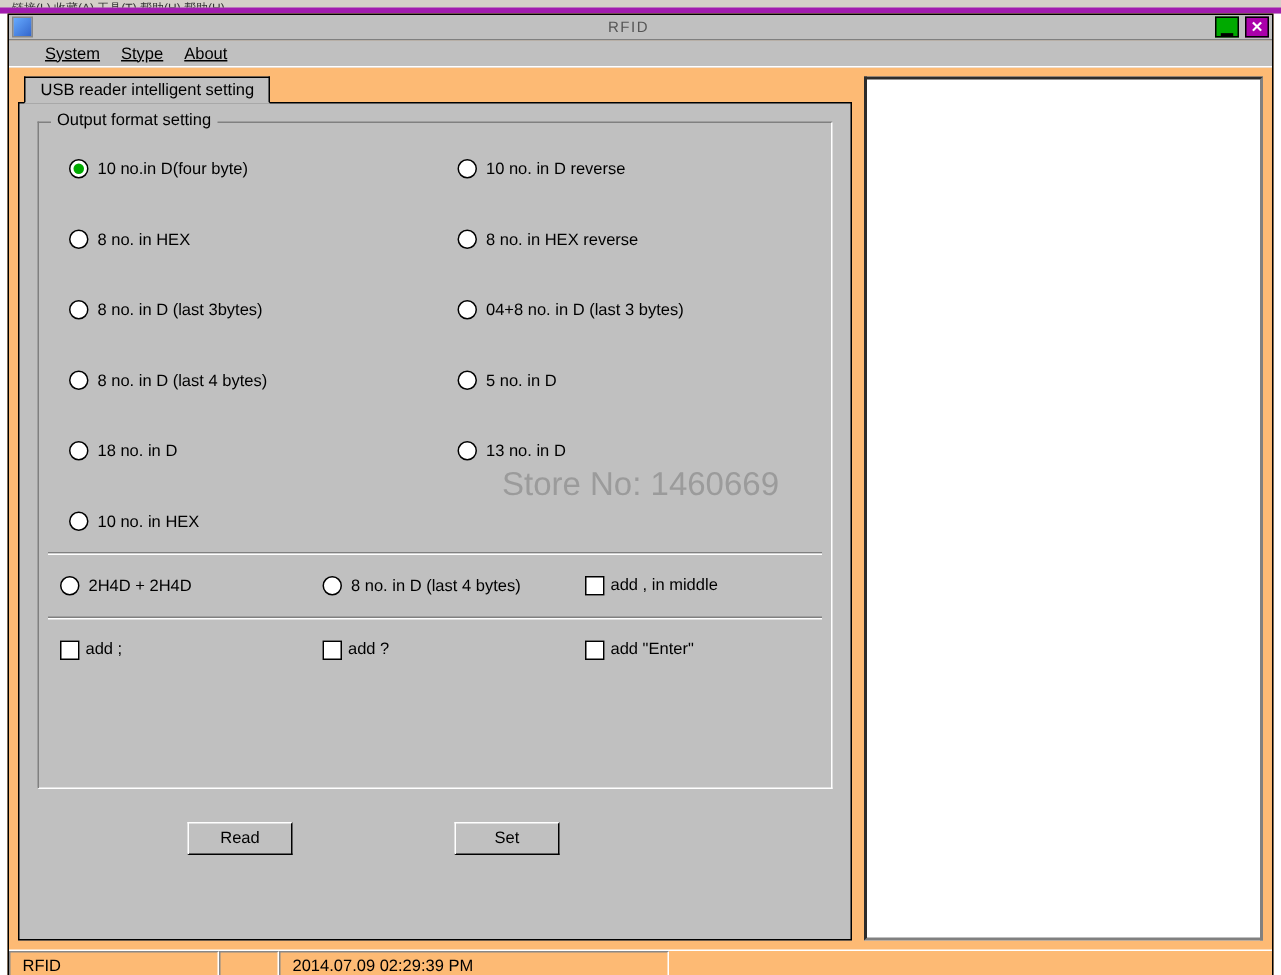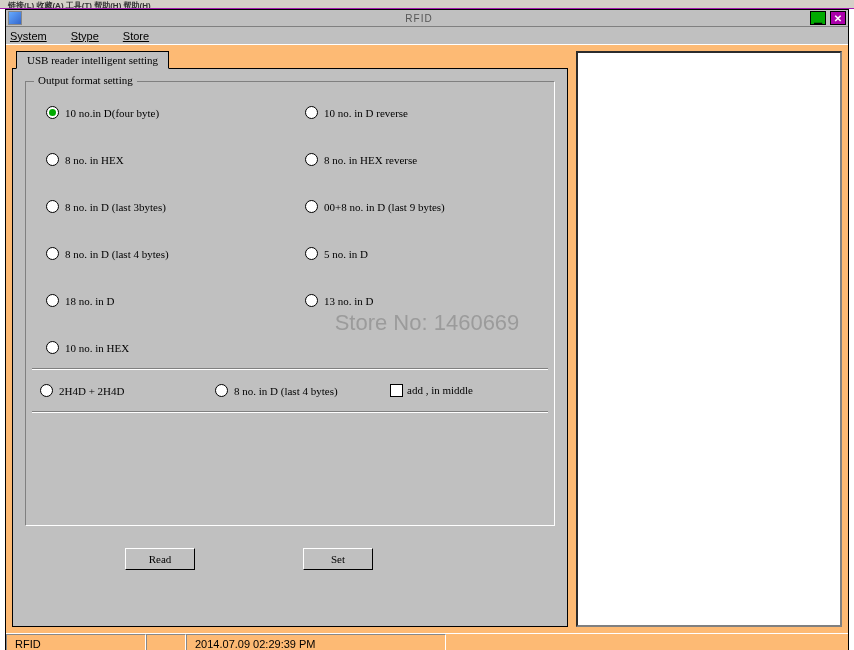--- a/index.html
+++ b/index.html
@@ -8,26 +8,25 @@
   font-size: 11px;
   background: #fff;
   width: 854px;
   height: 650px;
   overflow: hidden;
   position: relative;
 }
 .browser-artifact {
   height: 9px;
   background: #d4d0c8;
-  border-bottom: 1px solid #a21caf;
+  border-bottom: 4px solid #a21caf;
   font-size: 8px;
   padding-left: 8px;
   color: #333;
   overflow: hidden;
-  font-weight: bold;
 }
 .window {
   position: absolute;
   top: 9px;
   left: 5px;
   width: 844px;
   height: 647px;
   background: #fdba74;
   border: 1px solid #000;
   display: flex;
@@ -68,34 +67,33 @@
   cursor: pointer;
 }
 .tbtn.min { background: #0a0; color: #000; }
 .tbtn.cls { background: #a0a; color: #fff; }
 .menubar {
   height: 18px;
   background: #c0c0c0;
   border-bottom: 1px solid #fff;
   display: flex;
   align-items: center;
-  padding-left: 4px;
-  gap: 24px;
+  padding-left: 24px;
+  gap: 14px;
 }
 .menuitem {
   font-size: 11px;
   text-decoration: underline;
   cursor: pointer;
 }
 .content {
   flex: 1;
   display: flex;
   padding: 6px;
   gap: 8px;
-  font-family: Liberation Serif, serif;
 }
 .left-panel {
   flex: 1;
   position: relative;
 }
 .tab {
   position: absolute;
   top: 0;
   left: 4px;
   height: 18px;
@@ -256,21 +254,21 @@
     <div class="titlebar-text">RFID</div>
     <div class="titlebar-btns">
       <div class="tbtn min">▁</div>
       <div class="tbtn cls">✕</div>
     </div>
   </div>
 
   <div class="menubar">
     <span class="menuitem">System</span>
     <span class="menuitem">Stype</span>
-    <span class="menuitem">Store</span>
+    <span class="menuitem">About</span>
   </div>
 
   <div class="content">
     <div class="left-panel">
       <div class="tab">USB reader intelligent setting</div>
       <div class="tab-body">
         <div class="groupbox">
           <div class="groupbox-title">Output format setting</div>
 
           <div class="radio-grid" id="radio-grid">
@@ -289,21 +287,21 @@
               <div class="radio">
                 <span class="radio-dot"></span>
                 <span>8 no. in HEX reverse</span>
               </div>
               <div class="radio">
                 <span class="radio-dot"></span>
                 <span>8 no. in D (last 3bytes)</span>
               </div>
               <div class="radio">
                 <span class="radio-dot"></span>
-                <span>00+8 no. in D (last 9 bytes)</span>
+                <span>04+8 no. in D (last 3 bytes)</span>
               </div>
               <div class="radio">
                 <span class="radio-dot"></span>
                 <span>8 no. in D (last 4 bytes)</span>
               </div>
               <div class="radio">
                 <span class="radio-dot"></span>
                 <span>5 no. in D</span>
               </div>
               <div class="radio">
@@ -333,20 +331,34 @@
                 <span>8 no. in D (last 4 bytes)</span>
               </div>
             <div class="checkbox">
                 <span class="checkbox-box"></span>
                 <span>add , in middle</span>
               </div>
           </div>
 
           <div class="hr"></div>
 
+          <div class="row3">
+            <div class="checkbox">
+                <span class="checkbox-box"></span>
+                <span>add ;</span>
+              </div>
+            <div class="checkbox">
+                <span class="checkbox-box"></span>
+                <span>add ?</span>
+              </div>
+            <div class="checkbox">
+                <span class="checkbox-box"></span>
+                <span>add "Enter"</span>
+              </div>
+          </div>
         </div>
 
         <div class="btn-row">
           <div class="btn">Read</div>
           <div class="btn">Set</div>
         </div>
       </div>
     </div>
 
     <div class="right-panel"></div>

